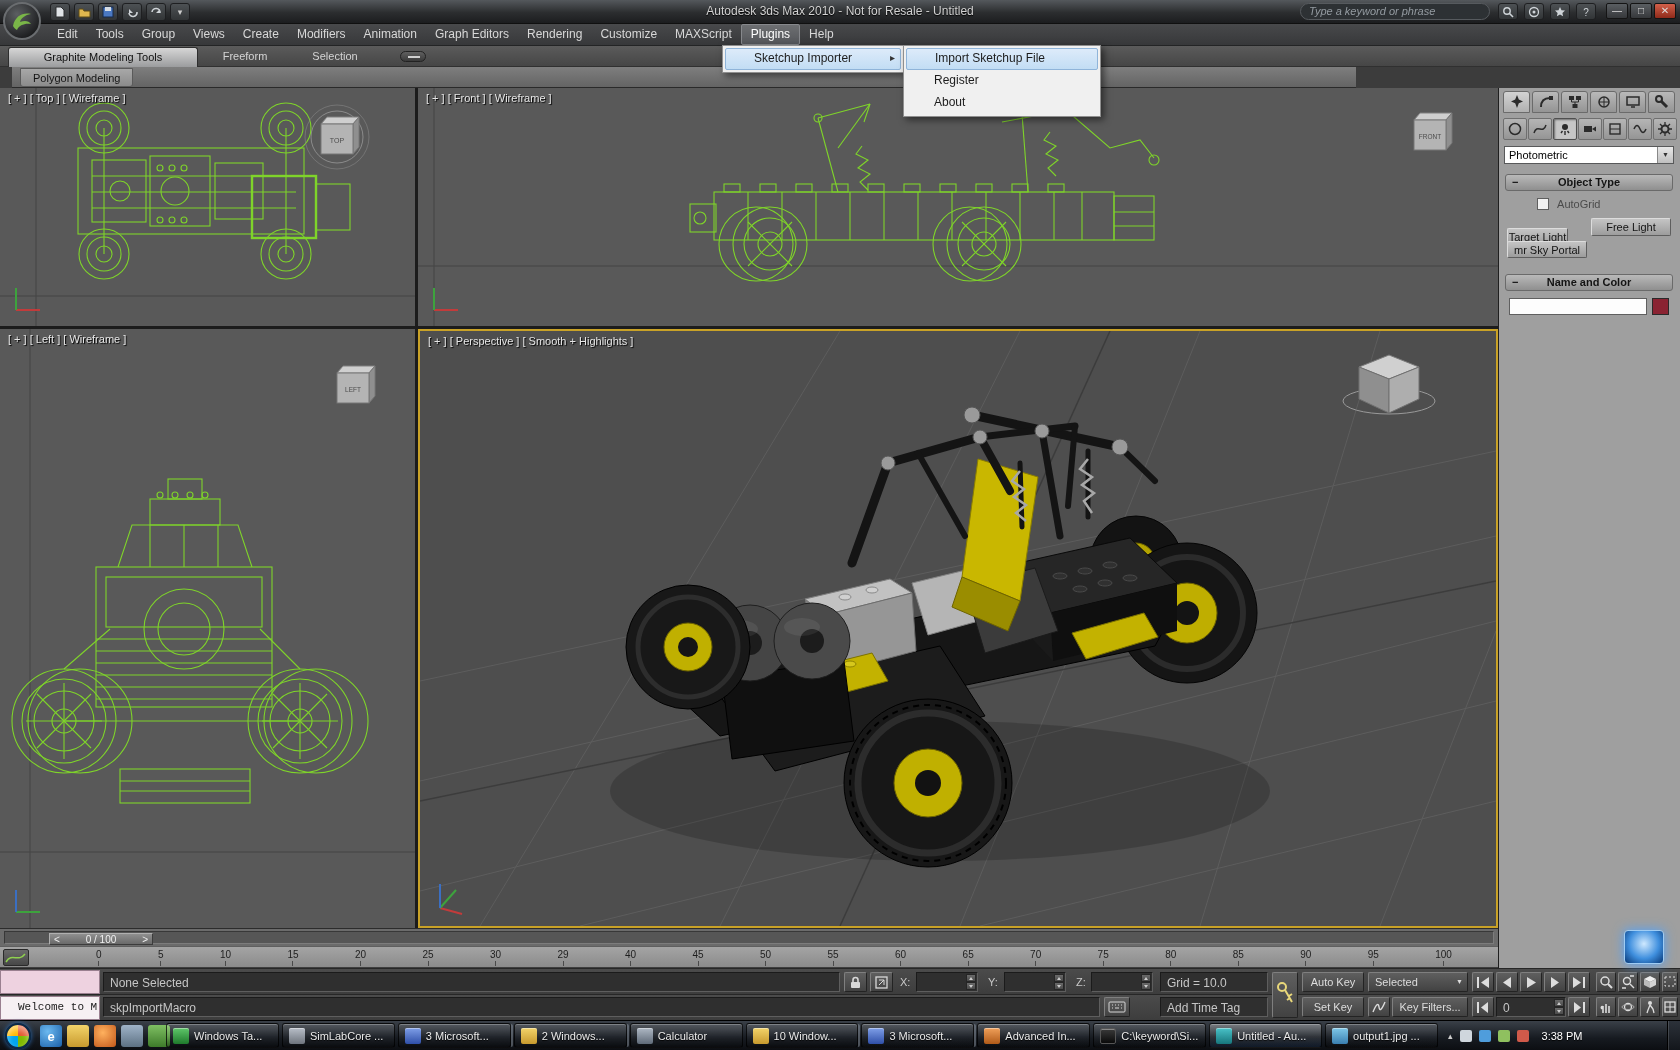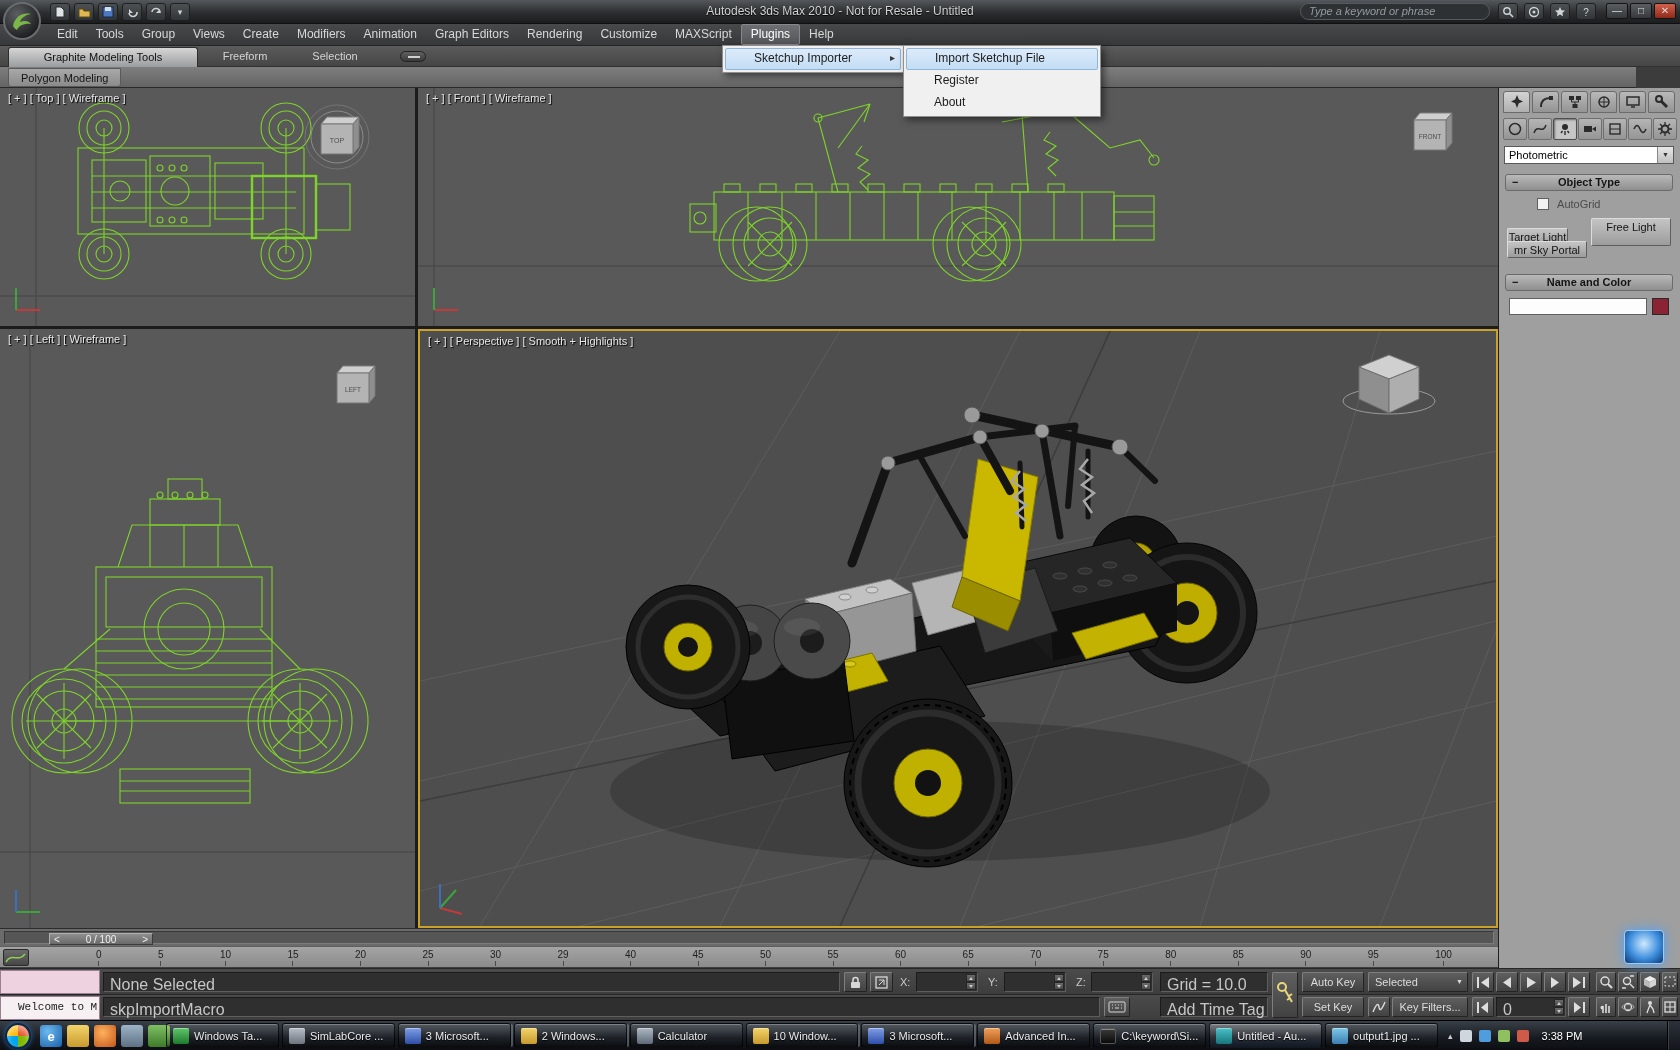--- a/index.html
+++ b/index.html
@@ -31,21 +31,21 @@
   .mi { font-size:12px; color:#d8d8d8; line-height:21px; padding:0 9px; white-space:nowrap; }
   .mi.open { background:linear-gradient(#6d6f72,#54565a); border:1px solid #86888c; border-radius:2px; line-height:19px; color:#fff; }
 
   
   .ribbonA { position:absolute; left:0; top:46px; width:1680px; height:21px; background:linear-gradient(#5b5b5b,#464646); border-bottom:1px solid #303030;}
   .rtab { position:absolute; top:1px; height:20px; font-size:11px; text-align:center; line-height:19px; }
   .rtab.active { background:linear-gradient(#d6d6d6,#9b9c9e); color:#101010; border:1px solid #2e2e2e; border-bottom:none; border-radius:3px 3px 0 0; }
   .rtab.plain { color:#d4d4d4; }
   .ribbon-min { position:absolute; left:400px; top:5px; width:26px; height:11px; border-radius:6px; background:linear-gradient(#606060,#3a3a3a); border:1px solid #222; }
   .ribbon-min::after { content:""; position:absolute; left:7px; top:4px; width:12px; height:2px; background:#cfcfcf; }
-  .ribbonB { position:absolute; left:0; top:67px; width:1636px; height:21px; background:linear-gradient(#7e7e7e,#646464); border-bottom:1px solid #2a2a2a;padding-left:43px; }
+  .ribbonB { position:absolute; left:12px; top:67px; width:1344px; height:21px; background:linear-gradient(#7e7e7e,#646464); border-bottom:1px solid #2a2a2a;padding-left:43px; }
   .ptab { position:absolute; left:8px; top:1px; height:19px; padding:0 12px; font-size:11px; color:#141414; line-height:18px;
     background:linear-gradient(#a8a8a8,#8b8b8b); border:1px solid #5a5a5a; border-radius:0 0 3px 3px; }
 
   
   .vparea { position:absolute; left:0; top:88px; width:1498px; height:840px; background:#1c1c1c; }
   .vp { position:absolute; background:#595959; overflow:hidden; }
   .vp svg.scene { position:absolute; left:0; top:0; }
   .vp-label { position:absolute; left:8px; top:4px; font-size:11px; color:#e6e6e6; text-shadow:1px 1px 1px #000; z-index:3; }
   .vp.persp { background:#4e4e4e; border:2px solid #c9a227; }
   .vcube { position:absolute; z-index:3; }
@@ -78,21 +78,21 @@
   .thandle { position:absolute; left:44px; top:1px; width:104px; height:12px; background:linear-gradient(#8f8f8f,#6a6a6a); border:1px solid; border-color:#b0b0b0 #3c3c3c #3c3c3c #b0b0b0;
     display:flex; align-items:center; justify-content:space-between; padding:0 4px; font-size:10px; color:#f0f0f0; }
   .trackbar { position:absolute; left:0; top:946px; width:1498px; height:22px; background:linear-gradient(#a4a4a4,#8b8b8b); border-top:1px solid #5f5f5f; border-bottom:1px solid #3f3f3f; }
   .ruler { position:absolute; left:96px; top:2px; width:1356px; display:flex; justify-content:space-between; }
   .ruler span { font-size:10px; color:#1e1e1e; text-align:center; }
   .ruler span::after { content:""; display:block; width:1px; height:5px; background:#4a4a4a; margin:1px auto 0; }
   .mce-btn { position:absolute; left:3px; top:2px; width:26px; height:17px; background:linear-gradient(#6a6a6a,#474747); border:1px solid #2a2a2a; border-radius:2px; }
 
   
   .srow { position:absolute; left:0; width:1680px; height:26px; background:linear-gradient(#4b4b4b,#3d3d3d); border-top:1px solid #272727; }
-  .field { background:#2f2f2f; border:1px solid; border-color:#1b1b1b #5e5e5e #5e5e5e #1b1b1b; color:#c6c6c6; font-size:16px; }
+  .field { background:#2f2f2f; border:1px solid; border-color:#1b1b1b #5e5e5e #5e5e5e #1b1b1b; color:#c6c6c6; font-size:12px; }
   .dbtn { background:linear-gradient(#5f5f5f,#424242); border:1px solid; border-color:#7f7f7f #232323 #232323 #7f7f7f; border-radius:2px; color:#ddd; font-size:11px; text-align:center; }
   .slabel { color:#c9c9c9; font-size:11px; }
   .listener-pink { position:absolute; left:0; top:1px; width:100px; height:24px; background:#eed2e0; border:1px solid #9a8090; }
   .listener-white { position:absolute; left:0; top:1px; width:100px; height:24px; background:#f6f0f3; border:1px solid #9a8090;
     font-family:"Liberation Mono", monospace; font-size:11px; color:#1a1a1a; padding:4px 0 0 17px; white-space:nowrap; overflow:hidden;}
   .spin { position:absolute; right:1px; top:1px; width:10px; bottom:1px; display:flex; flex-direction:column; }
   .spin i { flex:1; background:linear-gradient(#6a6a6a,#4a4a4a); border:1px solid #262626; position:relative; }
   .spin i::after{ content:""; position:absolute; left:2px; top:2px; border-left:2.5px solid transparent; border-right:2.5px solid transparent; }
   .spin i.up::after{ border-bottom:3px solid #ccc; }
   .spin i.dn::after{ border-top:3px solid #ccc; }
@@ -638,21 +638,21 @@
     </div>
     <div class="rollhead" style="top:86px;">
       <span class="minus">−</span>
       <span>Object Type</span>
     </div>
     <div class="abs" style="left:38px;top:110px;font-size:11px;color:#4b4b4b;">
       <span class="cb-box"></span>
       <span style="margin-left:5px;">AutoGrid</span>
     </div>
     <div class="btn3d abs" style="left:8px;top:140px;width:61px;height:19px;line-height:17px;">Target Light</div>
-    <div class="btn3d abs" style="left:92px;top:130px;width:80px;height:28px;line-height:17px;">Free Light</div>
+    <div class="btn3d abs" style="left:92px;top:130px;width:80px;height:18px;line-height:17px;">Free Light</div>
     <div class="btn3d abs" style="left:8px;top:153px;width:80px;height:17px;line-height:17px;">mr Sky Portal</div>
     <div class="rollhead" style="top:186px;">
       <span class="minus">−</span>
       <span>Name and Color</span>
     </div>
     <div class="abs" style="left:0;top:210px;width:182px;height:20px;">
       <div class="name-field"></div>
       <div class="swatch"></div>
     </div>
   </div>

